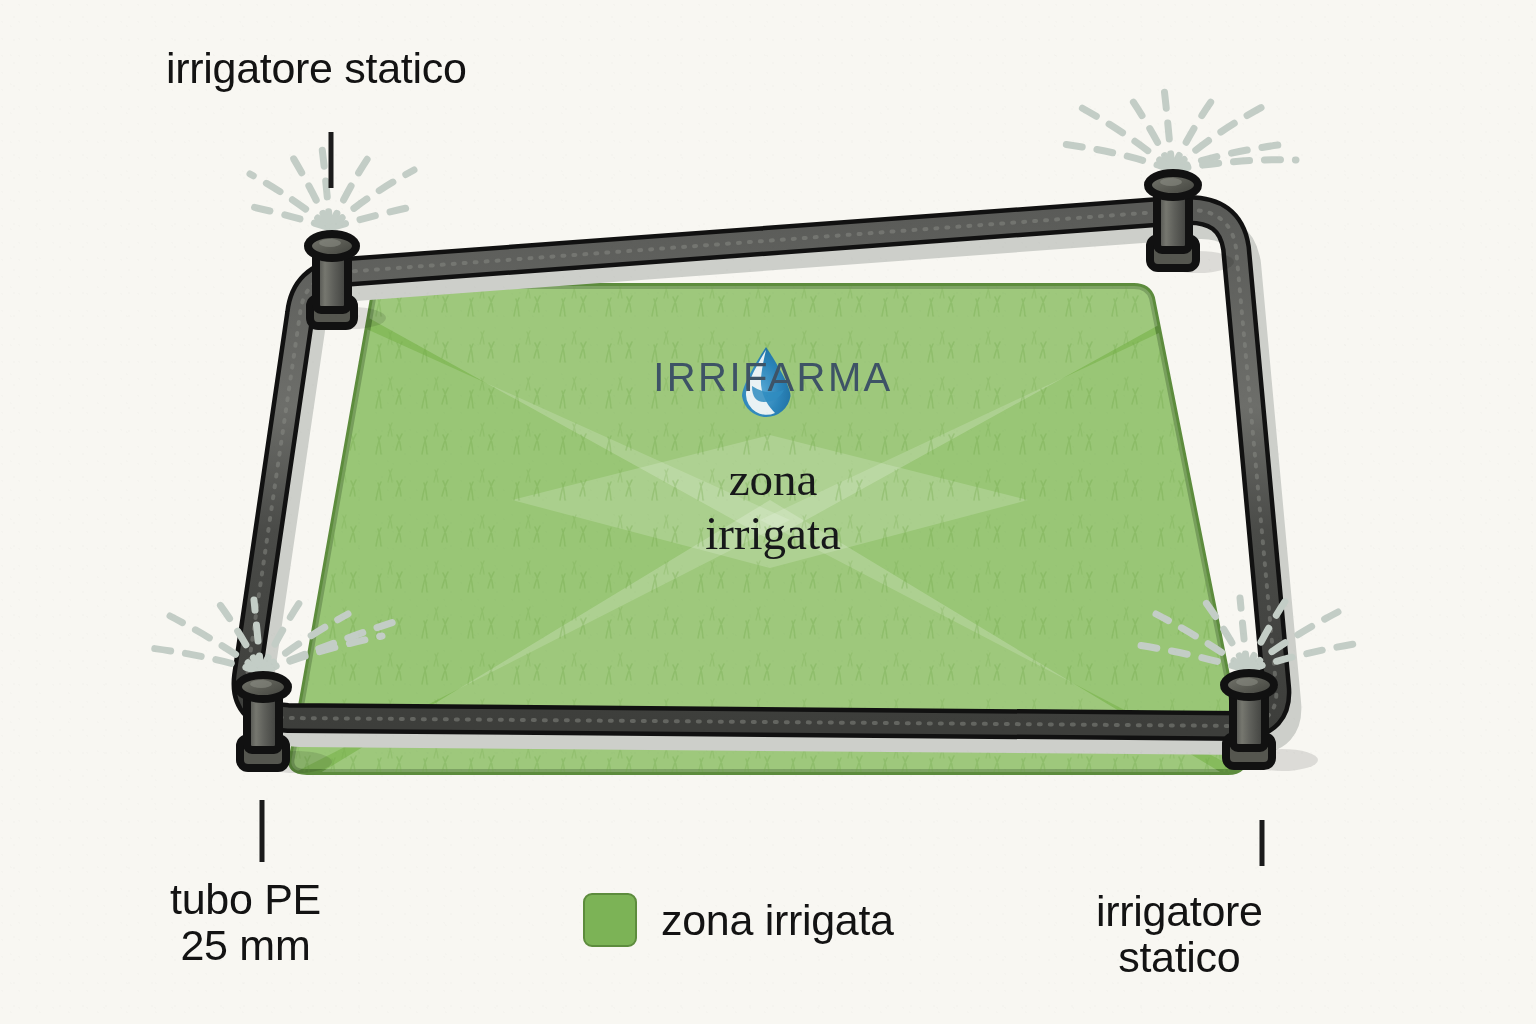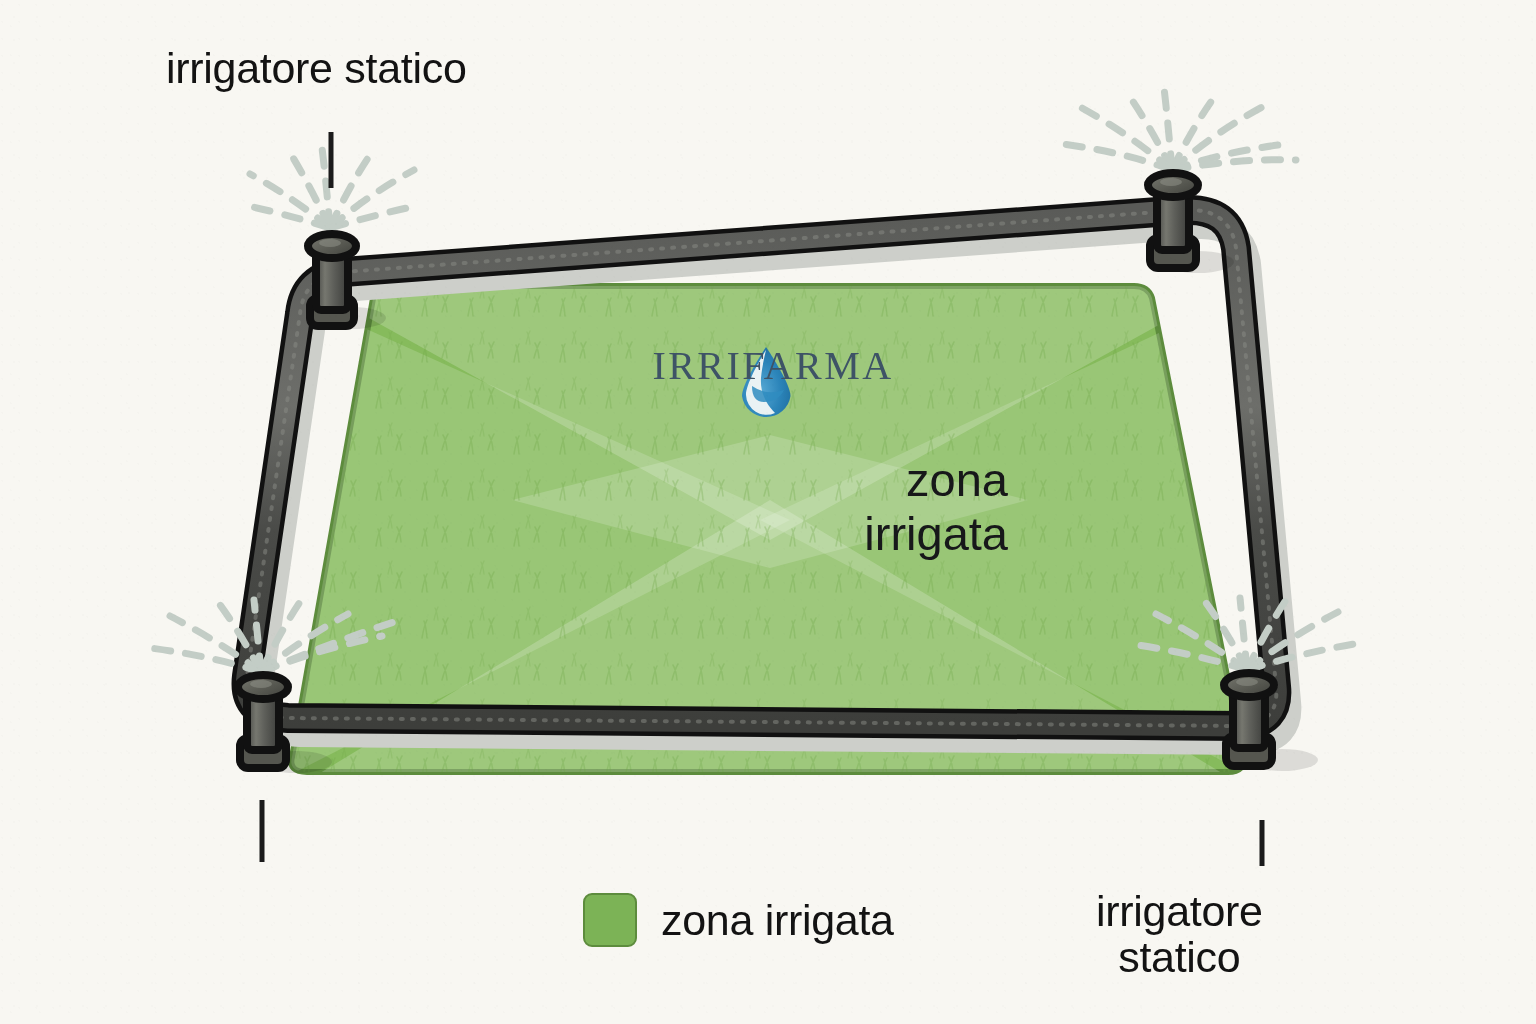--- a/index.html
+++ b/index.html
@@ -47,44 +47,44 @@
 
   #lbl-top-left   { left: 166px; top: 46px; }
   #lbl-bottom-left{ left: 170px; top: 877px; text-align: center; }
   #lbl-bottom-right{ left: 1096px; top: 877px; text-align: center; margin-top: 12px; }
 
   #zone-text {
     position: absolute;
     left: 538px;
     top: 453px;
     width: 470px;
-    text-align: right;
-    font-family: Liberation Sans, sans-serif;
+    text-align: center;
+    font-family: Liberation Serif, serif;
     font-size: 47px;
     line-height: 1.14;
     color: #17181a;
     z-index: 6;
     white-space: pre-line;
   }
 
   #logo-wrap {
     position: absolute;
     left: 606px;
     top: 341px;
     width: 334px;
     text-align: center;
     z-index: 6;
   }
   #logo-word {
-    font-family: Liberation Serif, serif;
+    font-family: Liberation Sans, sans-serif;
     font-size: 40px;
     letter-spacing: 2.4px;
     color: #3e5366;
     line-height: 1;
-    margin-top: 5px;
+    margin-top: 16px;
   }
 
   #legend {
     position: absolute;
     left: 583px;
     top: 893px;
     display: flex;
     align-items: center;
     gap: 24px;
     z-index: 6;
@@ -259,20 +259,22 @@
 
     <g>
       <path d="M 766 347 C 766 347 742 383 742 396 A 24.5 24.5 0 0 0 790.5 396 C 790.5 383 766 347 766 347 Z" fill="url(#dropGrad)"></path>
       <path d="M 766 350 C 766 350 746 382 746 395 A 20.5 20.5 0 0 0 775 413 C 766 404 760 392 761 378 C 762 366 766 350 766 350 Z" fill="#f4f8f6" opacity="0.94"></path>
       <path d="M 752 386 q 14 10 32 4 q -6 12 -20 12 q -12 0 -12 -16 Z" fill="#2f8cc0" opacity="0.85"></path>
     </g>
   </svg>
 
   <div class="label" id="lbl-top-left">irrigatore statico</div>
 
+  <div class="label" id="lbl-bottom-left">tubo PE
+25 mm</div>
 
   <div class="label" id="lbl-bottom-right">irrigatore
 statico</div>
 
   <div id="logo-wrap">
     <div id="logo-word">IRRIFARMA</div>
   </div>
 
   <div id="zone-text">zona
 irrigata</div>

